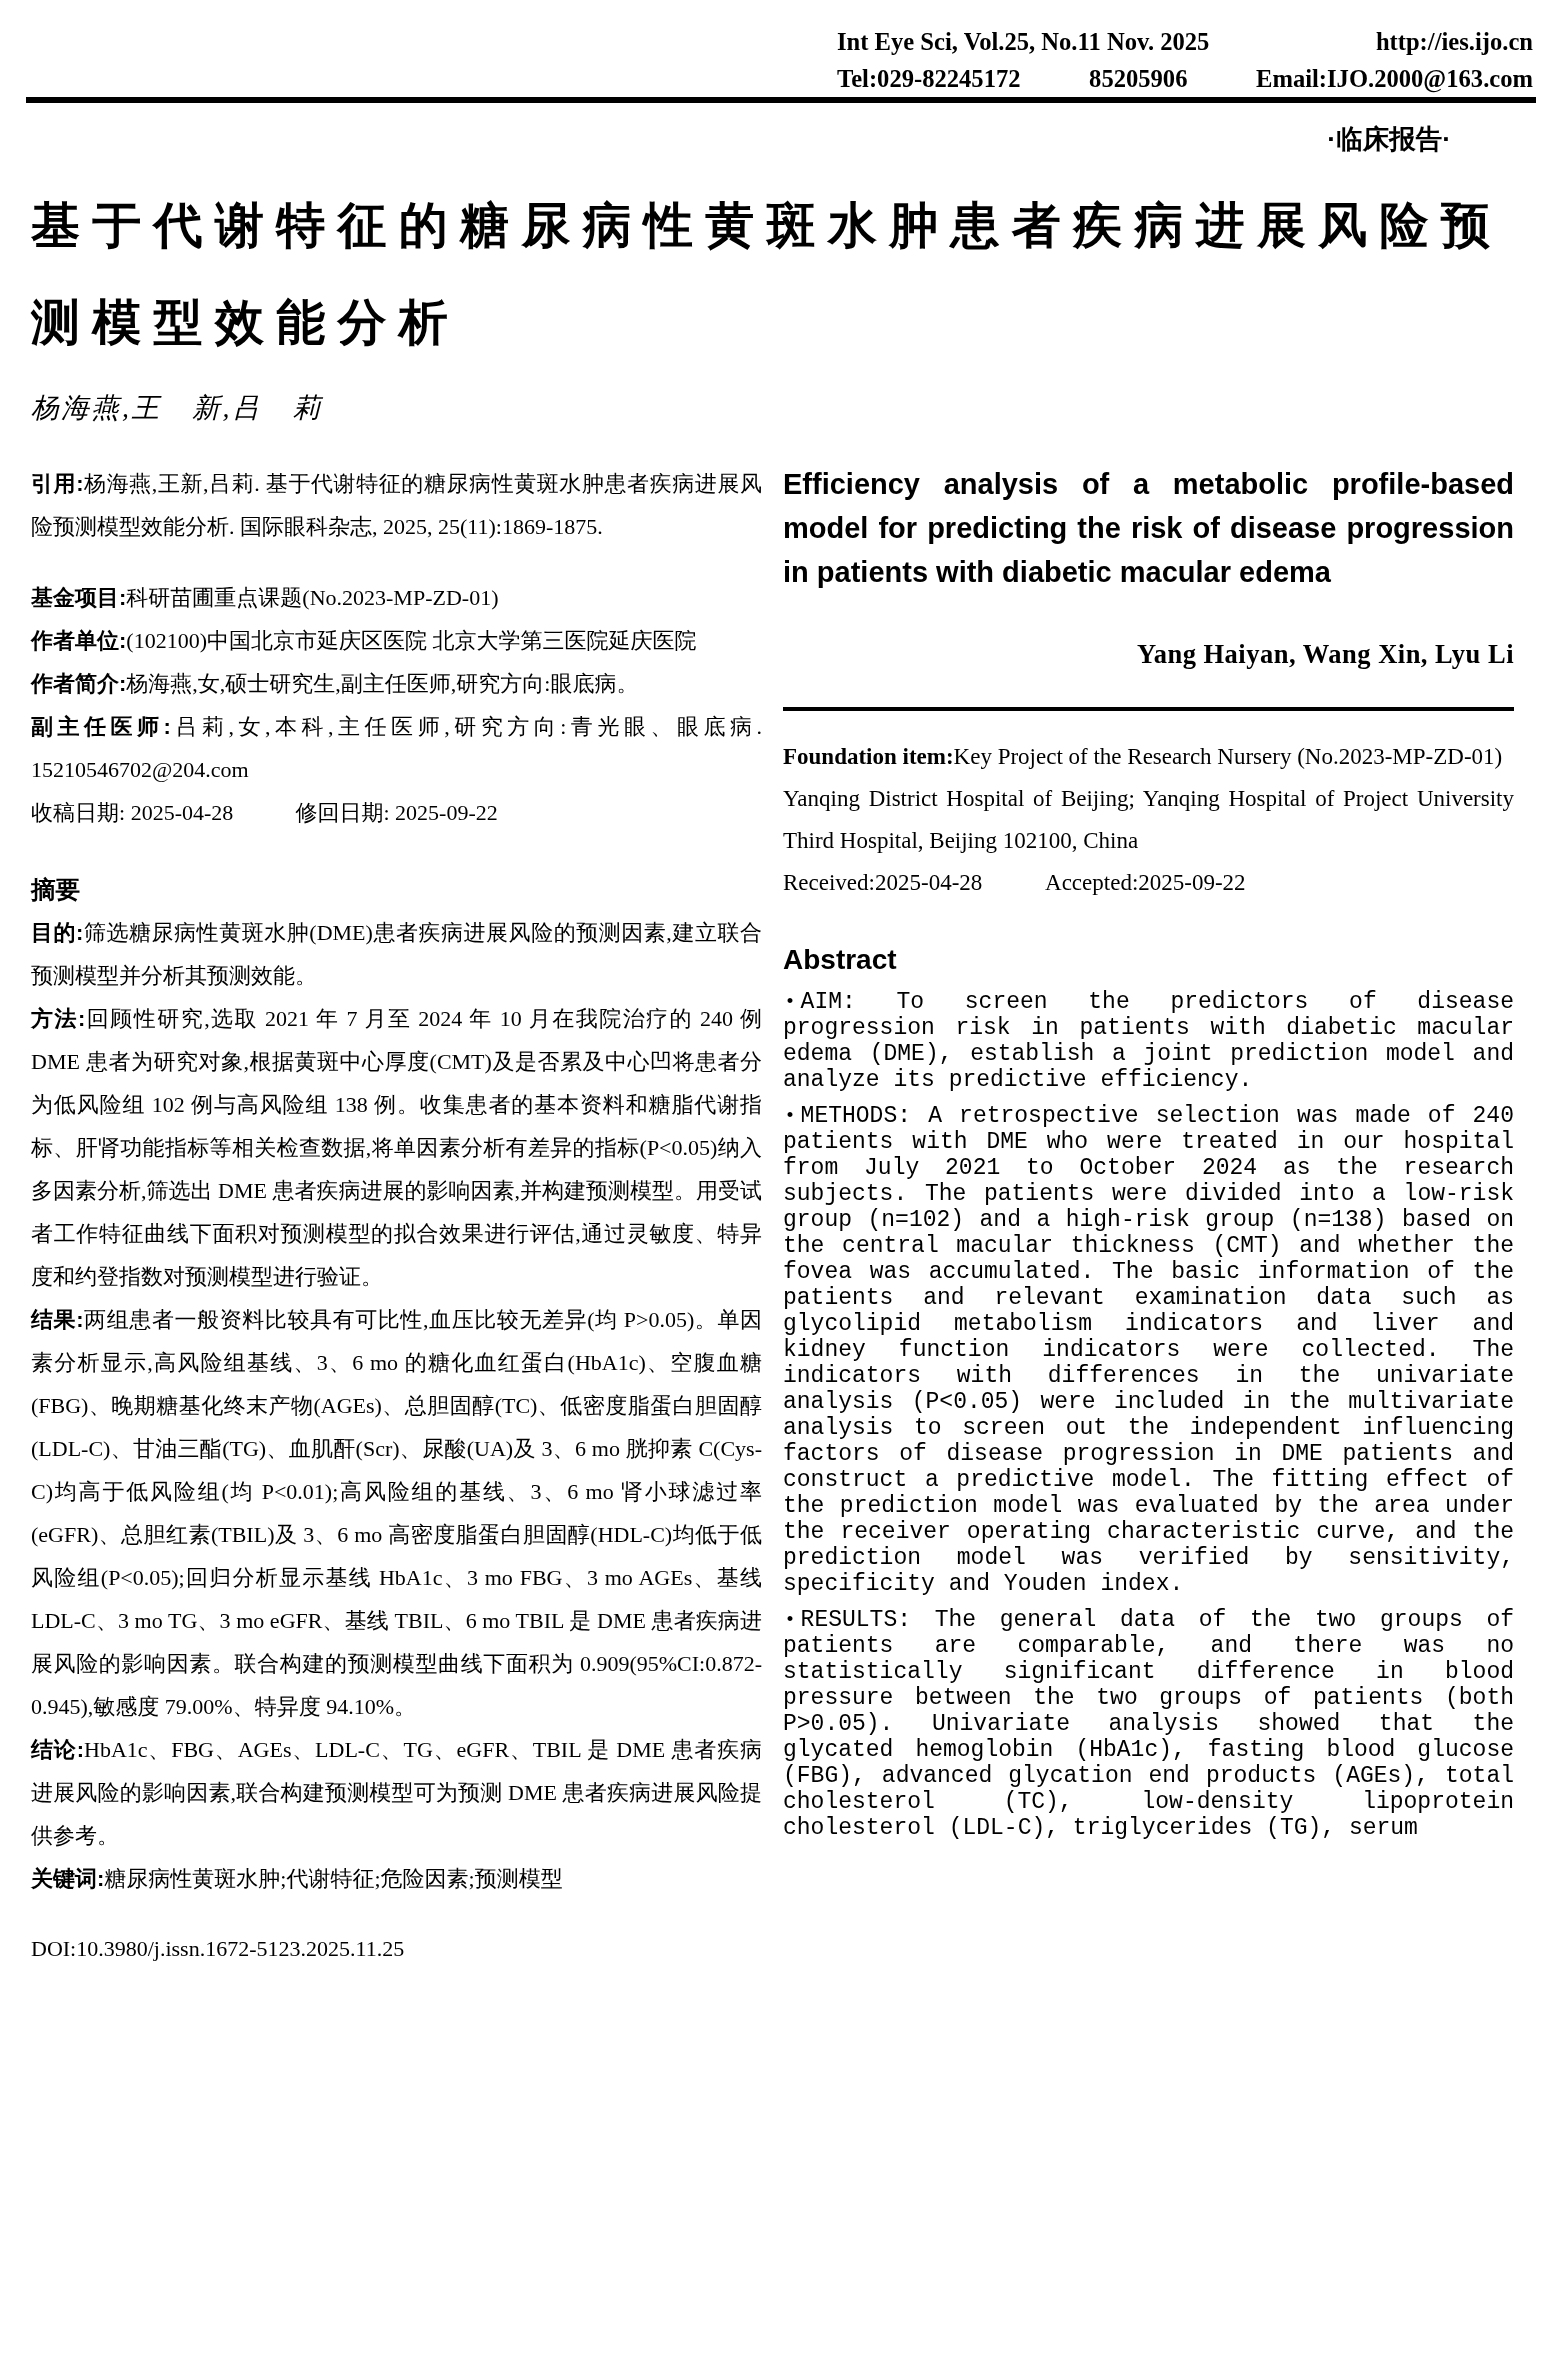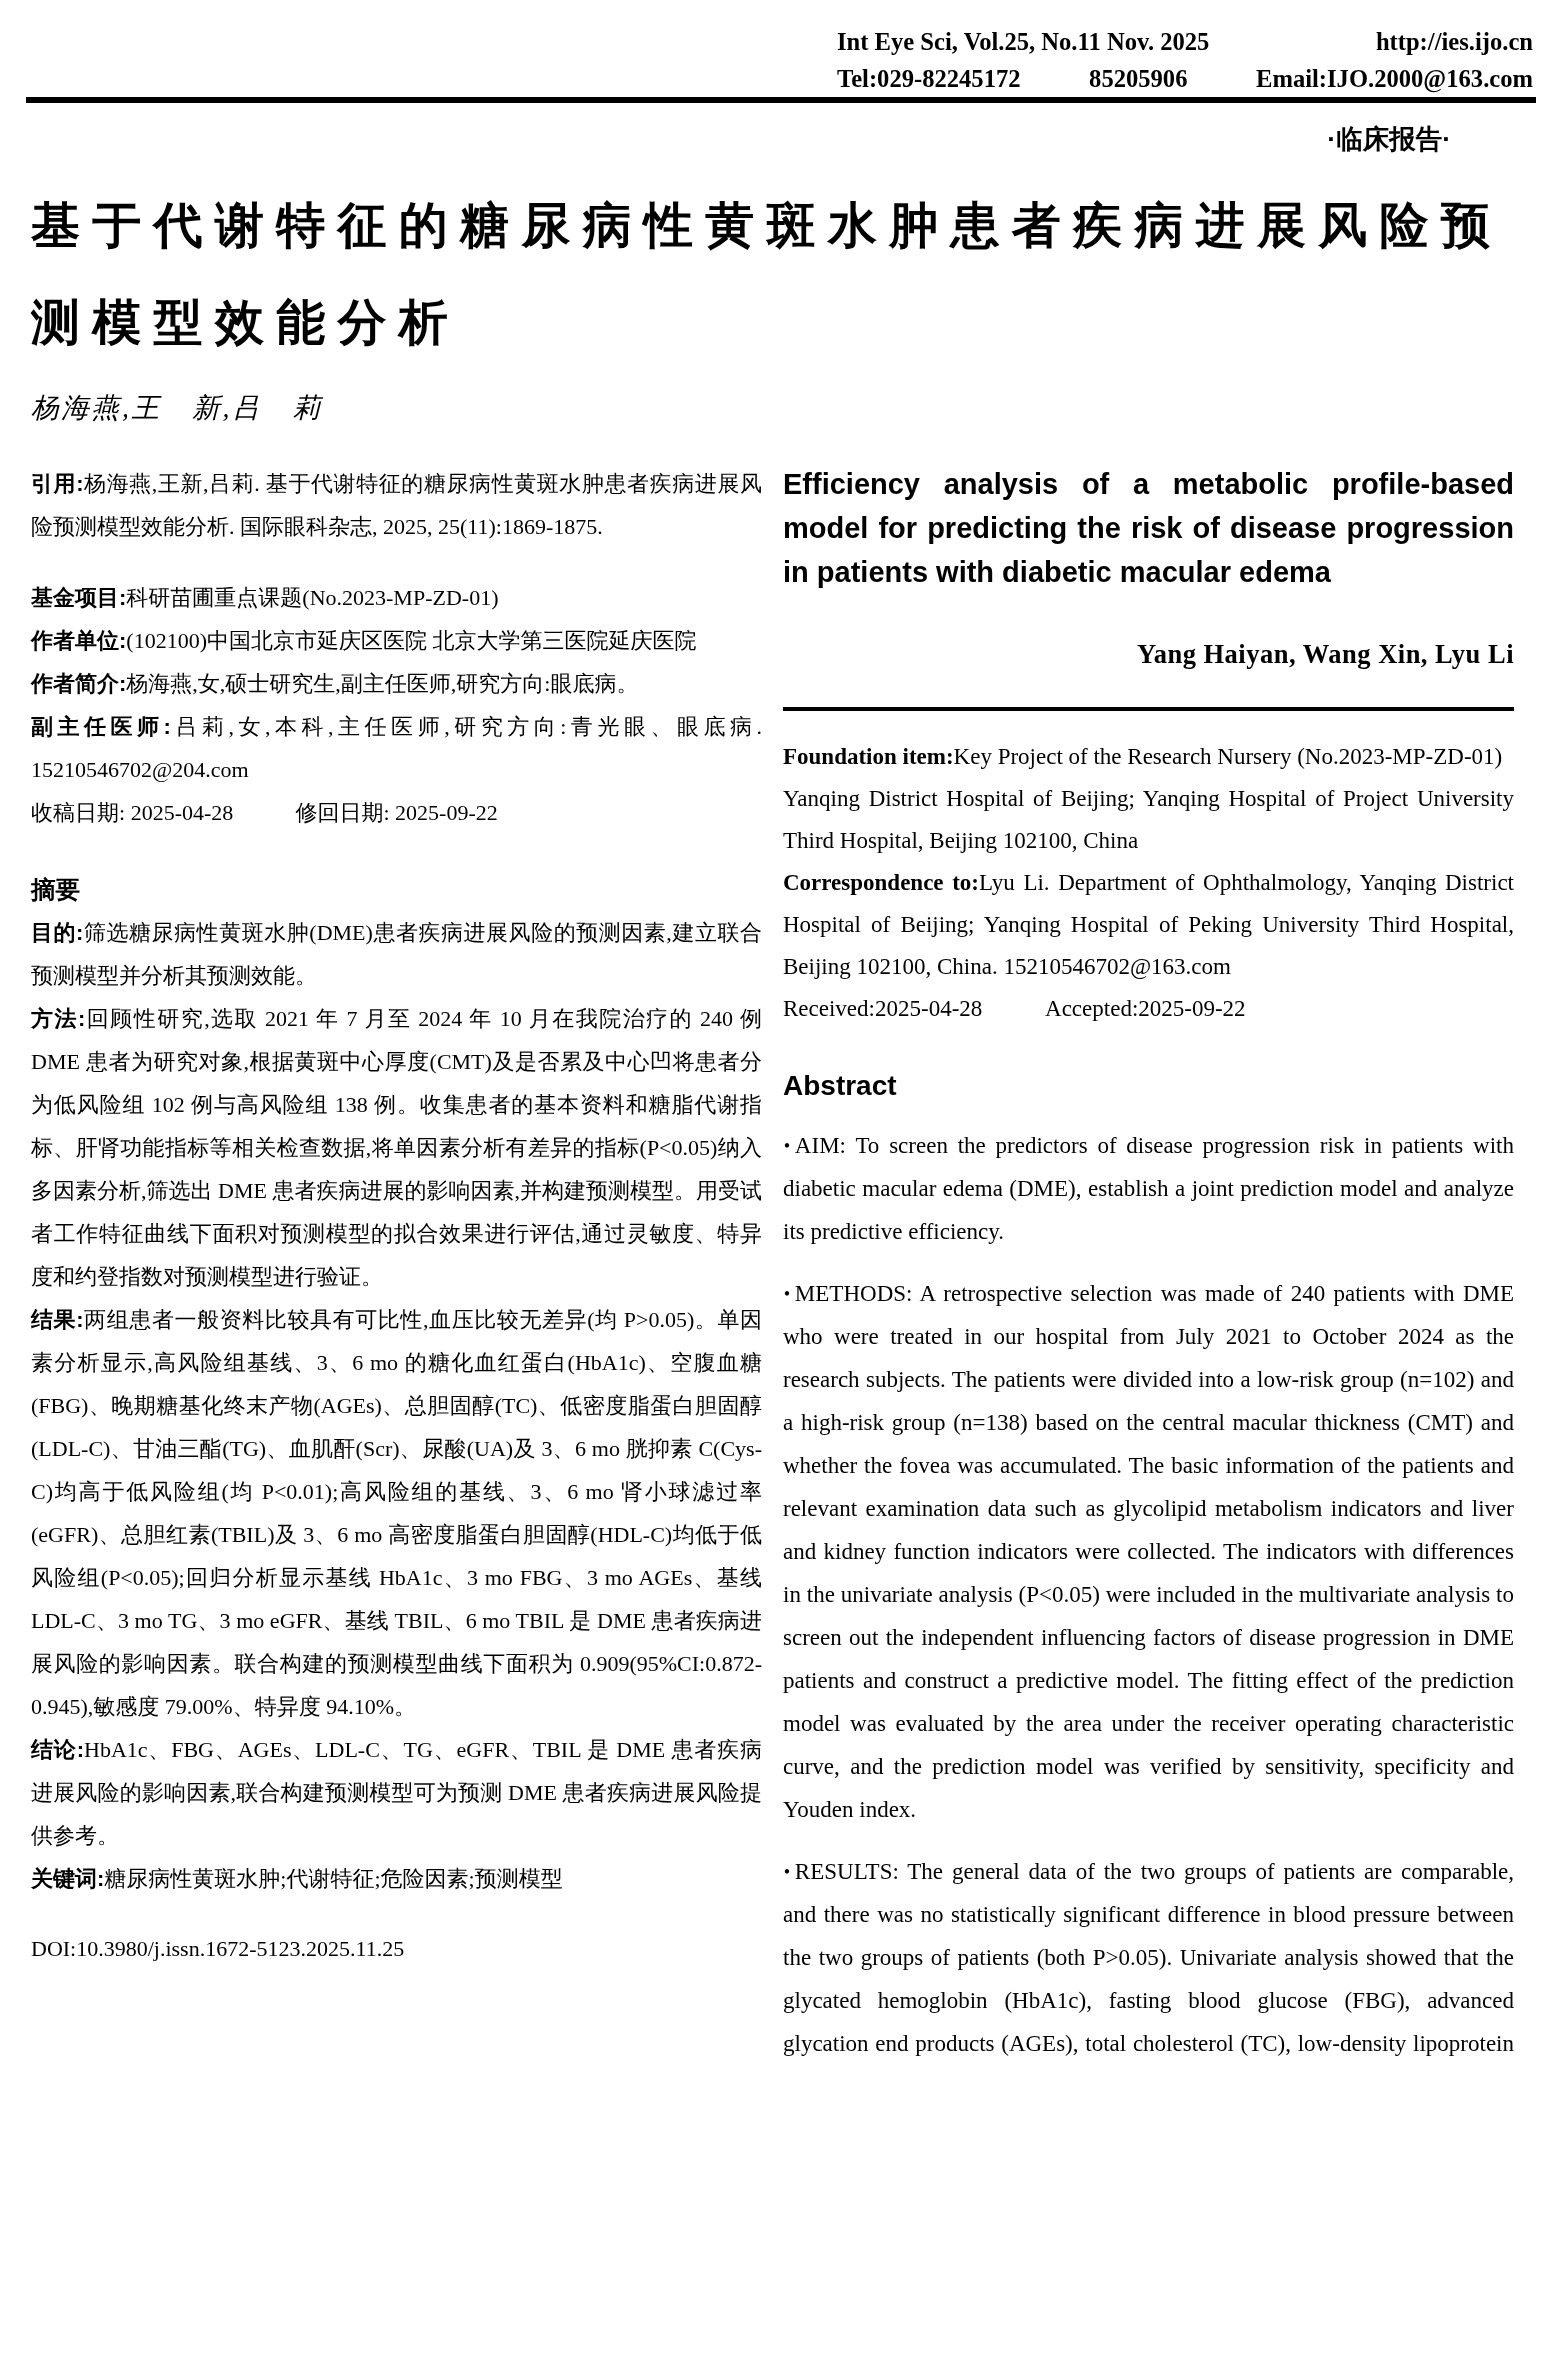--- a/index.html
+++ b/index.html
@@ -75,23 +75,23 @@
   .fn-en { margin-top:24.6px; }
   .fn-en p, .dates-en { font-size:23px; line-height:42px; text-align:justify; }
   .en-label { font-weight:bold; }
   .dates-en .second { margin-left:57px; }
   .abstract-en-header {
     margin-top:37px;
     font-family:"Liberation Sans", sans-serif;
     font-weight:bold; font-size:28px; line-height:38px;
   }
   .abs-en p {
-    font-family:Liberation Serif, serif;
-    font-size:23px; line-height:43px; text-align:justify;
-    margin-top:19px;
+    font-family:Liberation Mono, monospace;
+    font-size:23px; line-height:26px; text-align:justify;
+    margin-top:10px;
   }
   .bullet { display:inline-block; transform:scale(0.8); margin-right:3.8px; }
 
   .page-number {
     position:absolute; top:2299px; right:62px;
     font-family:"Liberation Sans", sans-serif;
     font-size:24.6px;
   }
 </style>
 </head>
@@ -185,23 +185,20 @@
 
       <div class="authors-en serif">Yang Haiyan, Wang Xin, Lyu Li</div>
 
       <div class="col-divider"></div>
 
       <div class="fn-en">
         <p>
           <span class="en-label">Foundation item:</span><span>Key Project of the Research Nursery (No.2023-MP-ZD-01)</span>
         </p>
         <p>Yanqing District Hospital of Beijing; Yanqing Hospital of Project University Third Hospital, Beijing 102100, China</p>
-        <p>
-          <span class="en-label">Correspondence to:</span><span>Lyu Li. Department of Ophthalmology, Yanqing District Hospital of Beijing; Yanqing Hospital of Peking University Third Hospital, Beijing 102100, China. 15210546702@163.com</span>
-        </p>
         <p class="dates-en">
           <span>Received:</span><span>2025-04-28</span>
           <span class="second">Accepted:</span><span>2025-09-22</span>
         </p>
       </div>
 
       <div class="abstract-en-header">Abstract</div>
 
       <div class="abs-en">
         <p>

